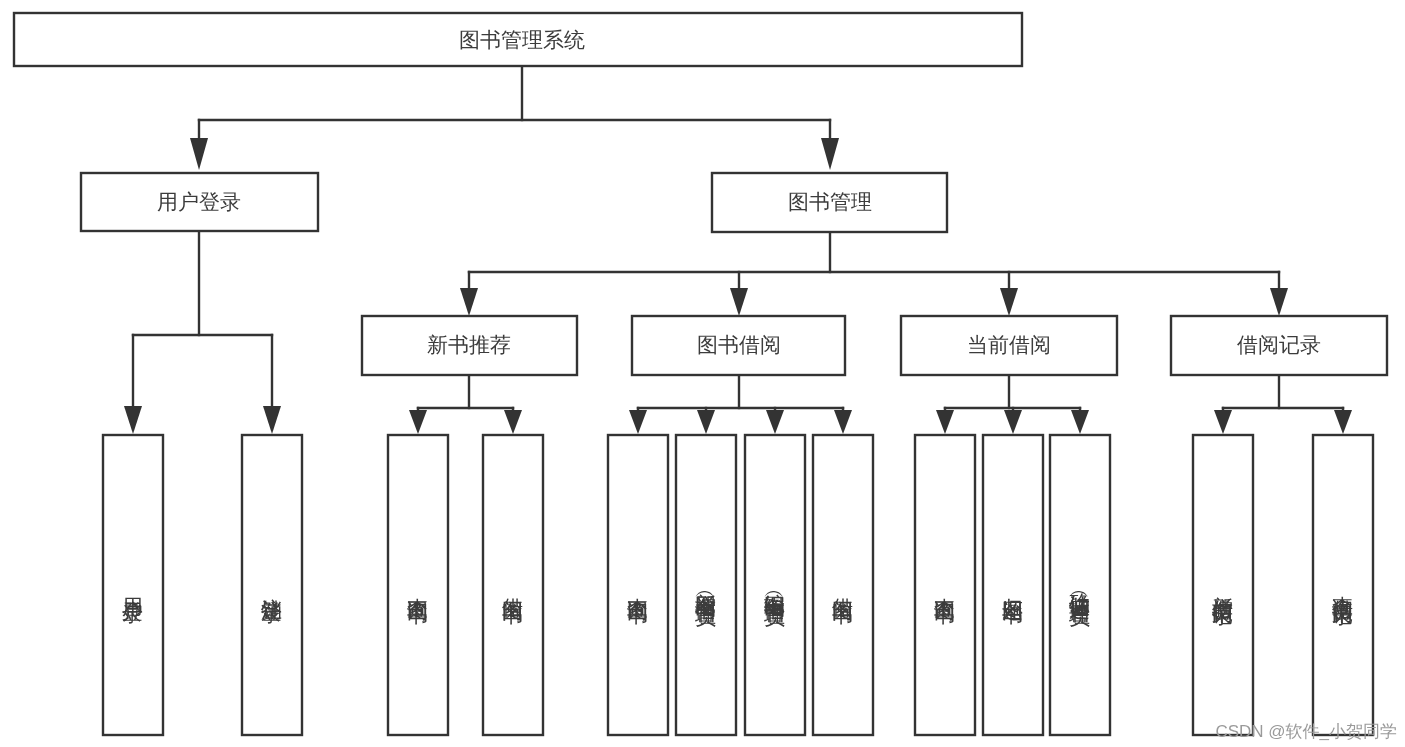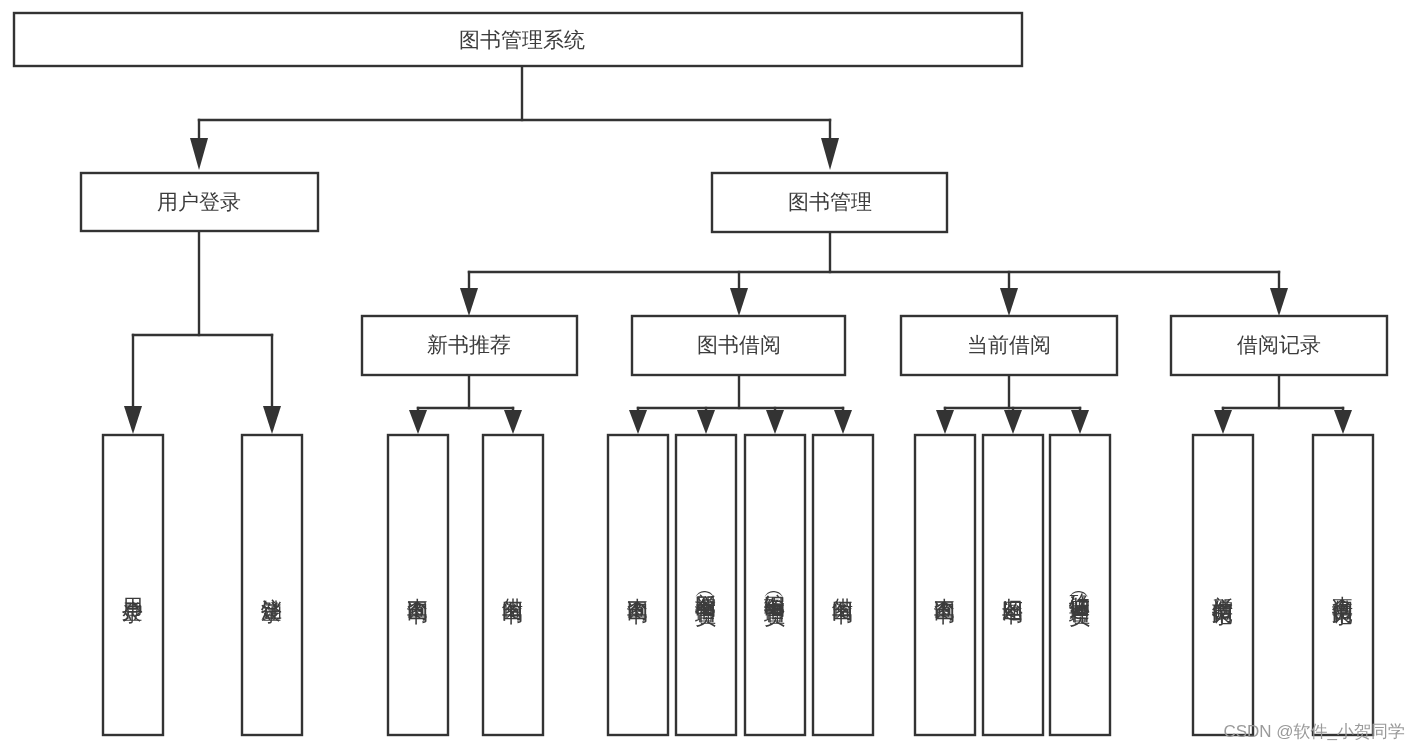--- a/index.html
+++ b/index.html
@@ -58,21 +58,21 @@
     line-height: 1;
     display: flex;
     align-items: center;
     justify-content: center;
     white-space: nowrap;
     pointer-events: none;
     user-select: none;
   }
   .watermark {
     position: absolute;
-    right: 0;
+    right: 8px;
     bottom: 4px;
     font-family: "Liberation Sans", "DejaVu Sans", sans-serif;
     font-size: 17px;
     color: #9a9a9a;
     white-space: nowrap;
     user-select: none;
   }
 </style>
 </head>
 <body>

